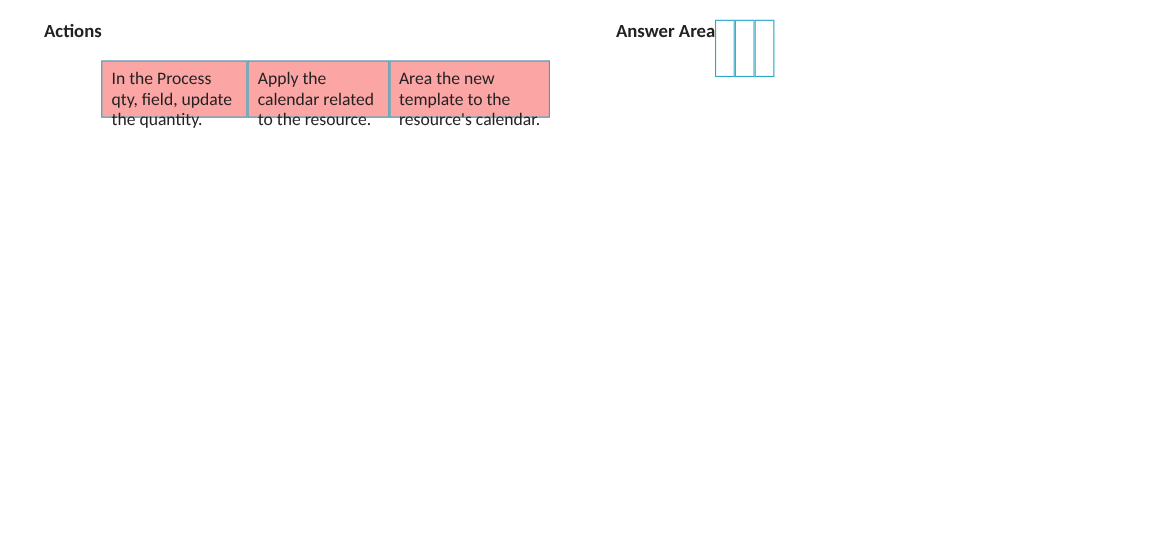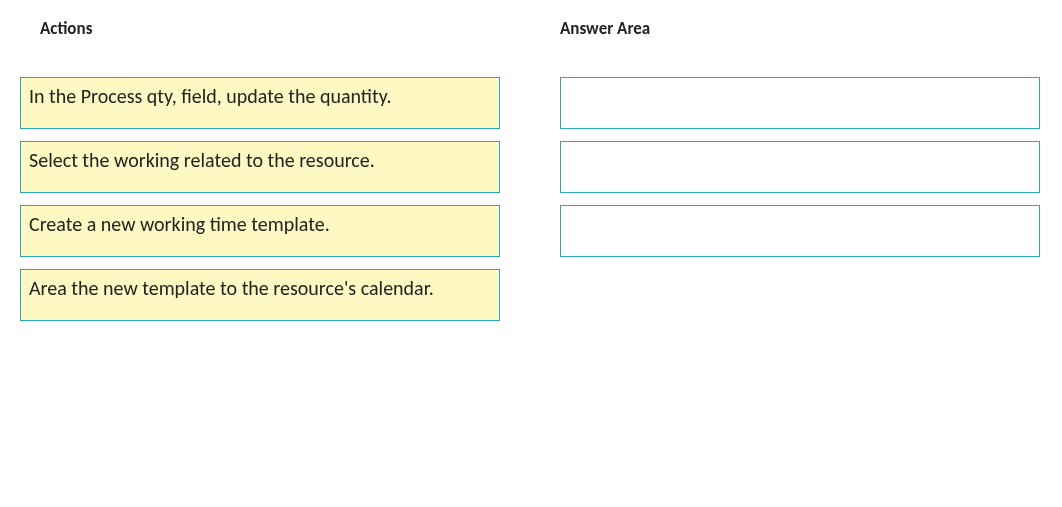--- a/index.html
+++ b/index.html
@@ -14,21 +14,20 @@
       height: 507px;
       position: relative;
       padding: 18px 20px;
     }
     .container {
       display: flex;
       gap: 60px;
     }
     .column {
       display: flex;
-      flex-direction: column;
     }
     .actions-column {
       width: 480px;
     }
     .answer-column {
       width: 480px;
     }
     .heading {
       font-weight: bold;
       font-size: 17px;
@@ -39,24 +38,25 @@
     .answer-heading {
       margin-left: 0px;
     }
     .item-box {
       border: 1px solid #2ba8c4;
       height: 52px;
       margin-bottom: 12px;
       padding: 6px 8px;
       display: flex;
       align-items: flex-start;
-      font-size: 20px;
+      font-size: 16px;
       color: #222;
-      background: #fef9c3;
+      background: #fca5a5;
       cursor: move;
+      margin-top: 37px;
     }
     .answer-slot {
       border: 1px solid #2ba8c4;
       height: 52px;
       margin-bottom: 12px;
       padding: 6px 8px;
       background: #fff;
     }
   </style>
 </head>
@@ -64,24 +64,21 @@
 
 <div class="container">
 
   <div class="column actions-column">
     <div class="heading">Actions</div>
 
     <div class="item-box">
       <span>In the Process qty, field, update the quantity.</span>
     </div>
     <div class="item-box">
-      <span>Select the working related to the resource.</span>
-    </div>
-    <div class="item-box">
-      <span>Create a new working time template.</span>
+      <span>Apply the calendar related to the resource.</span>
     </div>
     <div class="item-box">
       <span>Area the new template to the resource's calendar.</span>
     </div>
   </div>
 
   <div class="column answer-column">
     <div class="heading answer-heading">Answer Area</div>
 
     <div class="answer-slot">

